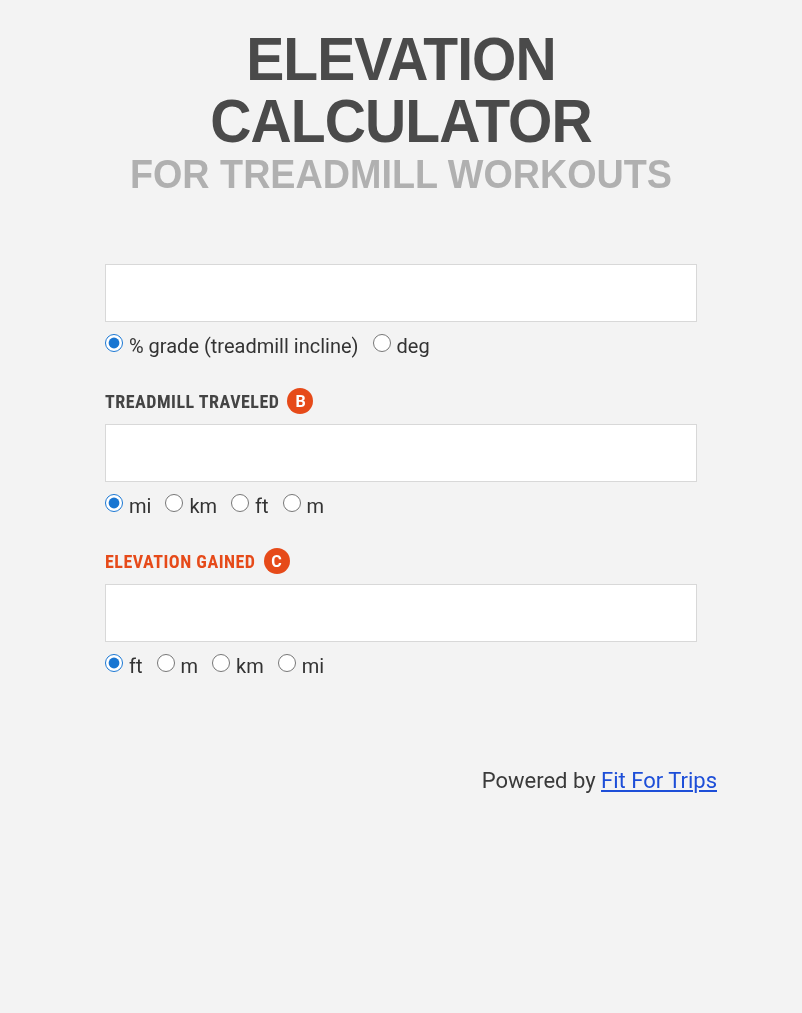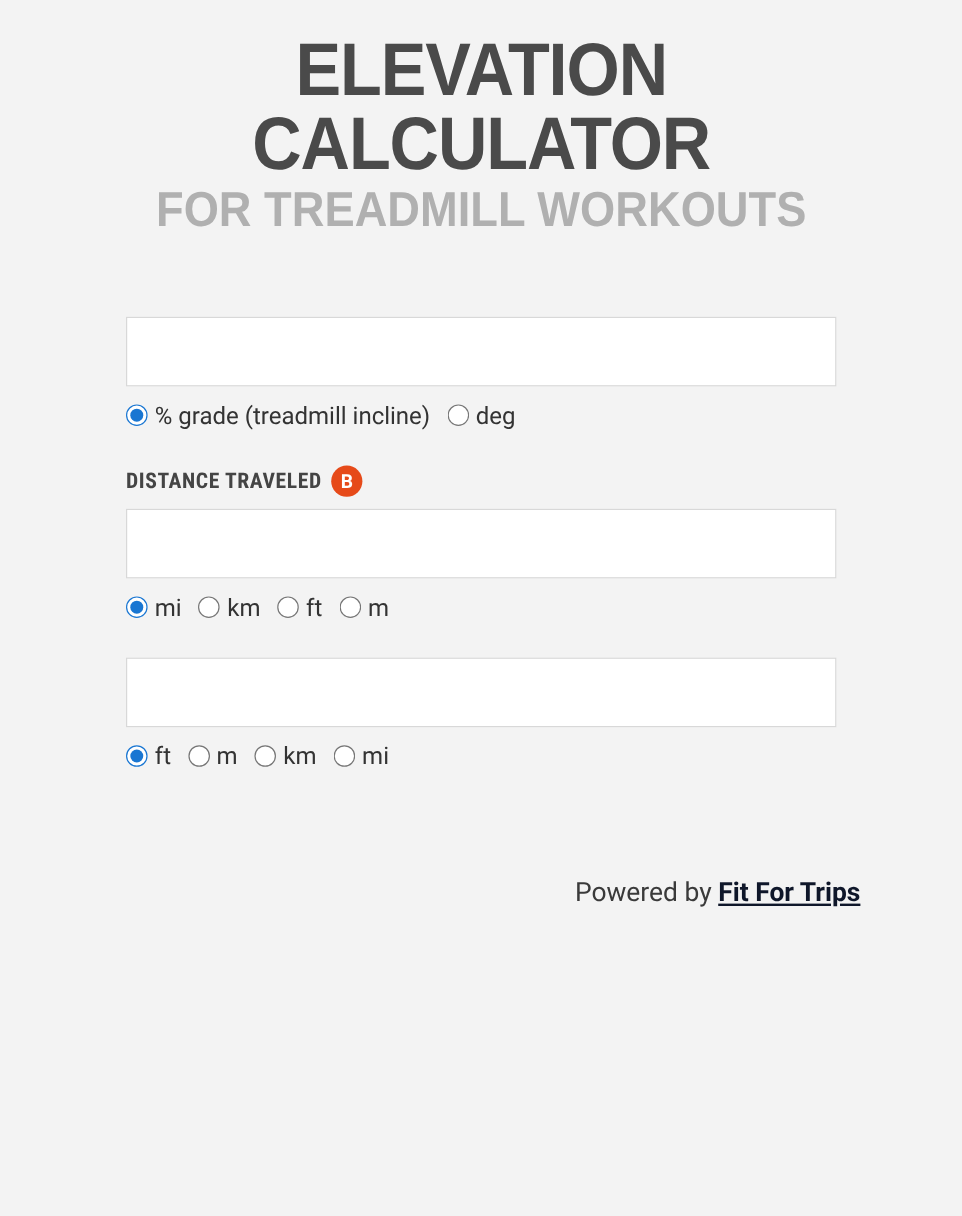--- a/index.html
+++ b/index.html
@@ -85,44 +85,43 @@
     display: flex;
     align-items: center;
     flex-wrap: wrap;
     gap: 6px;
     margin-top: 12px;
     font-size: 20px;
     color: #333;
   }
   .radio-item {
     display: inline-flex;
-    align-items: center;
+    align-items: flex-start;
     margin-right: 8px;
   }
   .radio-item input[type="radio"] {
     width: 18px;
     height: 18px;
     margin-right: 6px;
     accent-color: #1976d2;
     cursor: pointer;
   }
   .radio-item label {
     cursor: pointer;
   }
   .footer {
     text-align: right;
     padding: 50px 35px 0 0;
     font-size: 22px;
     color: #3a3a3a;
   }
   .footer .link {
     text-decoration: underline;
-    color: #0f172a;
+    color: #1d4ed8;
     cursor: pointer;
-    font-weight: bold;
   }
 </style>
 </head>
 <body>
 
 <div class="container">
 
   <div class="title">
     <div class="title-main">ELEVATION CALCULATOR</div>
     <div class="title-sub">FOR TREADMILL WORKOUTS</div>
@@ -139,21 +138,21 @@
         </span>
         <span class="radio-item">
           <input type="radio" name="incline-unit" id="iu1" style="">
           <label for="iu1">deg</label>
         </span>
       </div>
     </div>
 
     <div class="field-group">
       <div class="field-label-row">
-        <span class="field-label">DISTANCE TRAVELED</span>
+        <span class="field-label">TREADMILL TRAVELED</span>
         <span class="badge">B</span>
       </div>
       <input type="text" class="text-input" value="" style="">
       <div class="radio-row">
         <span class="radio-item">
           <input type="radio" name="distance-unit" id="du0" checked="" style="">
           <label for="du0">mi</label>
         </span>
         <span class="radio-item">
           <input type="radio" name="distance-unit" id="du1" style="">
@@ -164,20 +163,24 @@
           <label for="du2">ft</label>
         </span>
         <span class="radio-item">
           <input type="radio" name="distance-unit" id="du3" style="">
           <label for="du3">m</label>
         </span>
       </div>
     </div>
 
     <div class="field-group">
+      <div class="field-label-row">
+        <span class="field-label accent">ELEVATION GAINED</span>
+        <span class="badge">C</span>
+      </div>
       <input type="text" class="text-input" value="" style="">
       <div class="radio-row">
         <span class="radio-item">
           <input type="radio" name="elevation-unit" id="eu0" checked="" style="">
           <label for="eu0">ft</label>
         </span>
         <span class="radio-item">
           <input type="radio" name="elevation-unit" id="eu1" style="">
           <label for="eu1">m</label>
         </span>

